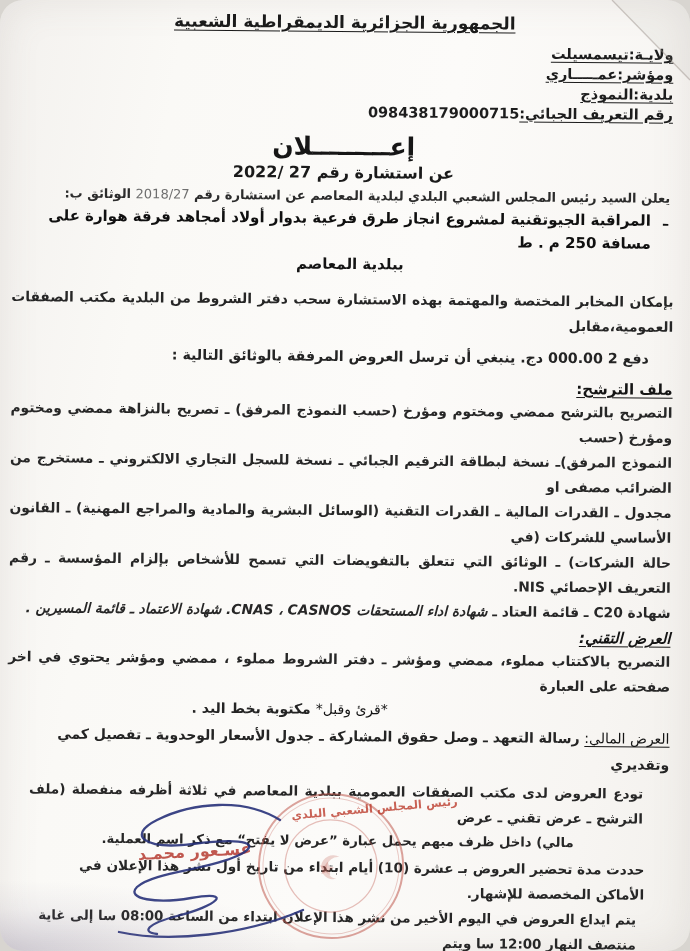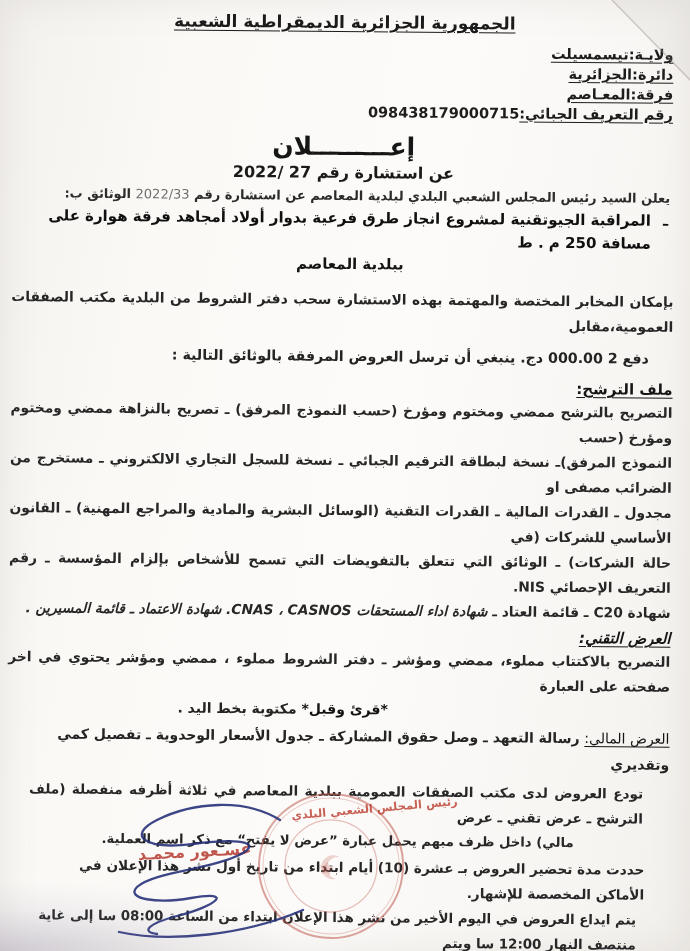--- a/index.html
+++ b/index.html
@@ -1,20 +1,21 @@
 <!DOCTYPE html>
 <html lang="ar" dir="rtl"><head>
 <meta charset="utf-8">
 <style>
   html,body{margin:0;padding:0;background:#d8d5d0;}
   .page{
     position:relative;width:690px;height:951px;margin:0 auto;overflow:hidden;
     background:linear-gradient(100deg,#f3f1ee 0%,#faf9f6 22%,#fcfbf9 55%,#f7f5f2 85%,#f2f0ec 100%);
     font-family:"DejaVu Sans",sans-serif;color:#222;direction:rtl;
     box-shadow:inset 0 0 40px rgba(120,110,100,.12);
+    border-radius:23px;
   }
   .content{position:relative;transform:rotate(.5deg);transform-origin:50% 0;padding:10px 12px 0 12px;}
   .center{text-align:center}
   .u{text-decoration:underline;text-underline-offset:3px}
   .t-republic{font-size:17px;font-weight:bold;color:#1b1b1b;margin:2px 0 10px 0}
   .hdr{margin:0 4px 0 0}
   .hdr-line{font-size:14.5px;font-weight:bold;line-height:20px;color:#1d1d1d}
   .hdr-line .val{text-decoration:underline;text-underline-offset:3px}
   .tax-num{font-weight:bold;letter-spacing:.5px}
   .t-announce{font-size:25px;font-weight:bold;color:#161616;margin:10px 0 2px 0;letter-spacing:1px}
@@ -24,21 +25,21 @@
   .p-bullet{display:flex;gap:12px;font-size:15px;font-weight:bold;color:#101010;margin:4px 8px 0 0;line-height:23px}
   .p-loc{font-size:15px;font-weight:bold;color:#141414;margin:2px 272px 14px 0}
   .p-wd1{font-size:13.8px;font-weight:600;color:#262626;margin:0 2px;text-align:justify;line-height:25px}
   .p-wd2{font-size:14.2px;font-weight:600;color:#242424;margin:7px 26px 10px 28px;line-height:24px}
   .h-sec{font-size:15px;font-weight:bold;color:#151515;margin:4px 2px 2px 0}
   .para-just{font-size:13.8px;font-weight:600;color:#272727;text-align:justify;line-height:25px;margin:0 2px}
   .p-cert{font-size:13.8px;font-weight:600;color:#272727;line-height:25px;margin:0 2px}
   .p-cert .it{font-style:italic}
   .h-tech{font-style:italic}
   .p-tech2{font-size:14px;margin:0 284px 2px 0;font-weight:600;color:#242424;line-height:24px;white-space:nowrap}
-  .p-tech2 .ph{font-weight:bold;color:#131313}
+  .p-tech2 .ph{font-weight:normal;color:#131313}
   .p-fin{font-size:14px;font-weight:600;color:#242424;line-height:26px;margin:2px 2px 4px 0}
   .p-fin .hd{font-weight:normal;text-decoration:underline;text-underline-offset:3px;color:#141414}
   .p-sub1{font-size:13.6px;font-weight:600;color:#272727;margin:2px 28px 0 24px;text-align:justify;line-height:25px}
   .p-sub2{font-size:13.2px;font-weight:600;color:#272727;margin:0 0 2px 0;text-align:center;line-height:24px}
   .p-dead{font-size:13.6px;font-weight:600;color:#272727;margin:2px 26px 0 30px;line-height:25px}
   .p-dep1{font-size:13.4px;font-weight:600;color:#272727;margin:0 34px 0 20px;line-height:25px}
   .stamp-zone{position:absolute;left:0;top:0;width:690px;height:951px;pointer-events:none}
   .red-line1{position:absolute;left:228px;top:804px;width:230px;font-size:11.5px;color:rgba(186,55,40,.78);transform:rotate(-5deg);font-weight:600}
   .red-name{position:absolute;left:138px;top:842px;font-size:16px;color:rgba(178,48,36,.8);transform:rotate(-3deg);font-weight:bold;letter-spacing:3px}
   .stamp-svg{position:absolute;left:243px;top:786px;filter:blur(.3px)}
@@ -48,29 +49,29 @@
 </head>
 <body>
 
 <div class="page">
   <div class="content">
 
     <div class="t-republic center u">الجمهورية الجزائرية الديمقراطية الشعبية</div>
 
     <div class="hdr">
       <div class="hdr-line"><span class="val">ولايـة:تيسمسيلت</span></div>
-      <div class="hdr-line"><span class="val">دائرة:الجزائرية</span></div>
-      <div class="hdr-line"><span class="val">فرقة:المعـاصم</span></div>
+      <div class="hdr-line"><span class="val">ومؤشر:عمـــــاري</span></div>
+      <div class="hdr-line"><span class="val">بلدية:النموذج</span></div>
       <div class="hdr-line"><span class="val">رقم التعريف الجبائي:</span><span class="tax-num">098438179000715</span></div>
     </div>
 
     <div class="t-announce center">إعـــــــــلان</div>
     <div class="t-sub center">عن استشارة رقم  27 /2022</div>
 
-    <div class="p-intro"><span>يعلن السيد رئيس المجلس الشعبي البلدي لبلدية المعاصم عن استشارة رقم </span><span class="num">2022/33</span><span> الوثائق ب:</span></div>
+    <div class="p-intro"><span>يعلن السيد رئيس المجلس الشعبي البلدي لبلدية المعاصم عن استشارة رقم </span><span class="num">2018/27</span><span> الوثائق ب:</span></div>
 
     <div class="p-bullet">
       <span>ـ</span>
       <span>المراقبة الجيوتقنية لمشروع انجاز طرق فرعية بدوار أولاد أمجاهد فرقة هوارة على مسافة 250 م . ط</span>
     </div>
     <div class="p-loc">ببلدية المعاصم</div>
 
     <div class="p-wd1">بإمكان  المخابر المختصة  والمهتمة  بهذه الاستشارة سحب دفتر الشروط من البلدية مكتب الصفقات العمومية،مقابل</div>
     <div class="p-wd2">دفع 2 000.00 دج. ينبغي أن ترسل العروض المرفقة بالوثائق التالية :</div>
 

